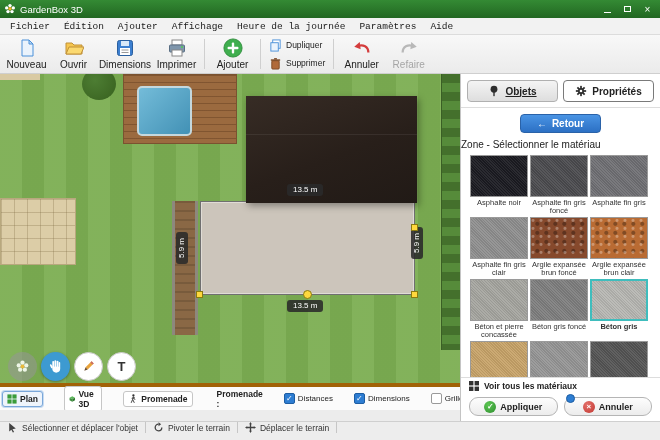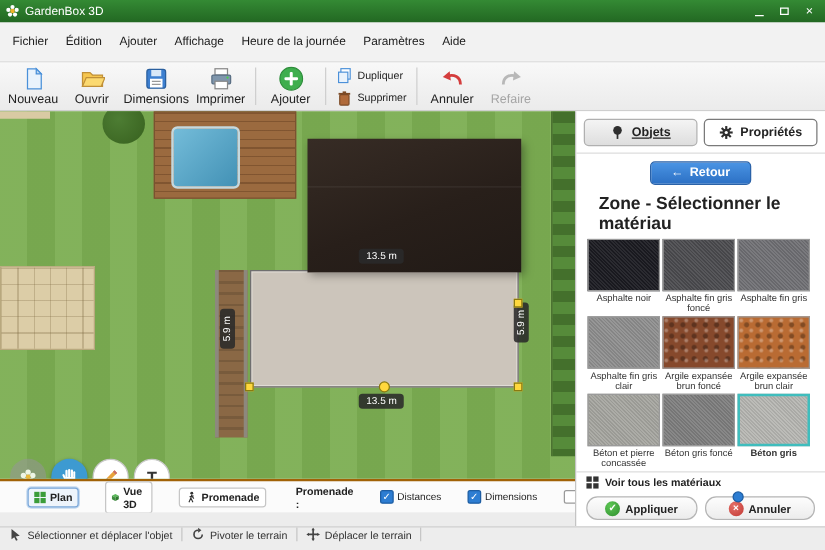--- a/index.html
+++ b/index.html
@@ -10,21 +10,21 @@
   
   .titlebar { height:18px; background:linear-gradient(#348a34,#226722); display:flex; align-items:center; padding:0 4px; color:#fff; flex:0 0 auto; }
   .titlebar svg { width:12px; height:12px; margin-right:4px; }
   .title-text { font-size:9.5px; flex:1; }
   .win-controls { display:flex; gap:3px; }
   .win-btn { width:17px; height:13px; display:flex; align-items:center; justify-content:center; color:#fff; font-size:10px; border-radius:2px; }
   .minimize-bar { width:7px; height:1px; background:#fff; margin-top:6px; }
   .maximize-box { width:7px; height:6px; border:1px solid #fff; }
 
   
-  .menubar { height:32px; background:#f2f2f2; border-bottom:1px solid #dcdcdc; display:flex; align-items:center; padding-left:3px; flex:0 0 auto; }
+  .menubar { height:17px; background:#f2f2f2; border-bottom:1px solid #dcdcdc; display:flex; align-items:center; padding-left:3px; flex:0 0 auto;font-family:Liberation Mono, monospace; }
   .menu-item { font-size:9.5px; color:#1a1a1a; padding:0 7px; }
 
   
   .toolbar { height:39px; background:linear-gradient(#f8f8f8,#ebebeb); border-bottom:1px solid #cfcfcf; display:flex; align-items:center; padding:0 3px; flex:0 0 auto; }
   .tb-big { width:47px; height:36px; display:flex; flex-direction:column; align-items:center; justify-content:center; gap:1px; font-size:10px; color:#222; border-radius:3px; }
   .tb-big.wide { width:56px; }
   .tb-big svg { width:20px; height:20px; }
   .tb-sep { width:1px; height:30px; background:#cfcfcf; margin:0 4px; }
   .tb-col { display:flex; flex-direction:column; justify-content:center; gap:3px; }
   .tb-small { display:flex; align-items:center; gap:4px; font-size:8.5px; color:#222; padding:1px 4px; }
@@ -56,21 +56,21 @@
   .h-bl { left:196px; top:217px; } .h-br { left:411px; top:217px; } .h-mr { left:411px; top:150px; }
   .h-bc { left:303px; top:216px; width:9px; height:9px; border-radius:50%; }
   .tool { position:absolute; top:278px; width:29px; height:29px; border-radius:50%; display:flex; align-items:center; justify-content:center; z-index:40; }
   .tool svg { width:15px; height:15px; }
   .t1 { left:8px; background:rgba(150,150,150,0.55); }
   .t2 { left:41px; background:#3d9ad1; box-shadow:0 1px 3px rgba(0,0,0,0.35); }
   .t3 { left:74px; background:#fff; border:1px solid #c9c9c9; }
   .t4 { left:107px; background:#fff; border:1px solid #c9c9c9; font-weight:bold; font-size:13px; color:#333; }
 
   
-  .viewbar { height:27px; background:#fbfbfb; border-top:2px solid #a16207; display:flex; align-items:center; padding:0 22px; gap:21px; flex:0 0 auto; }
+  .viewbar { height:27px; background:#fbfbfb; border-top:4px solid #a16207; display:flex; align-items:center; padding:0 2px; gap:21px; flex:0 0 auto; }
   .view-btn { display:flex; align-items:center; gap:3px; font-size:8.5px; font-weight:bold; color:#222; border:1px solid #c6c6c6; background:#fff; border-radius:3px; padding:2px 4px; }
   .view-btn svg { width:10px; height:10px; }
   .view-btn.selected { border-color:#7aa7d9; background:#eef4fb; box-shadow:0 0 0 1px rgba(45,125,210,0.25); }
   .vb-label { font-size:8.5px; font-weight:bold; color:#222; margin-left:3px; }
   .cb-wrap { display:flex; align-items:center; gap:3px; font-size:8px; color:#222; }
   .cb { width:11px; height:11px; border-radius:2px; border:1px solid #9a9a9a; background:#fff; display:flex; align-items:center; justify-content:center; color:#fff; font-size:8px; line-height:8px; }
   .cb.checked { background:#2d7dd2; border-color:#1d5da2; }
   .slider { position:relative; width:40px; height:11px; }
   .slider-track { position:absolute; left:0; right:0; top:4px; height:3px; background:#2d7dd2; border-radius:2px; }
   .slider-thumb { position:absolute; left:28px; top:1px; width:9px; height:9px; border-radius:50%; background:#2d7dd2; border:1px solid #1d5da2; }
@@ -79,21 +79,21 @@
 
   
   .panel { width:200px; background:#fff; border-left:1px solid #c4c4c4; display:flex; flex-direction:column; min-height:0; }
   .tabs { display:flex; gap:5px; padding:6px 6px 5px; border-bottom:1px solid #ddd; flex:0 0 auto; }
   .tab { flex:1; height:22px; display:flex; align-items:center; justify-content:center; gap:5px; font-size:10px; font-weight:bold; color:#222; border-radius:4px; }
   .tab svg { width:12px; height:12px; }
   .tab-objets { background:linear-gradient(#f4f4f4,#dedede); border:1px solid #b0b0b0;text-decoration:underline; }
   .tab-props { background:#fff; border:1px solid #7a7a7a; }
   .retour-wrap { padding:5px 0 3px; text-align:center; flex:0 0 auto; }
   .retour-btn { display:inline-flex; align-items:center; gap:5px; padding:3px 16px; background:linear-gradient(#4a94e4,#2c70c4); border:1px solid #2a62a8; border-radius:4px; color:#fff; font-size:10px; font-weight:bold; }
-  .sec-title { font-size:14px; font-weight:bold; color:#222; padding:3px 18px 5px; flex:0 0 auto; }
+  .sec-title { font-size:10px; font-weight:normal; color:#222; padding:3px 0 5px; flex:0 0 auto; }
   .mats { flex:1; overflow:hidden; padding:0 8px; display:flex; flex-wrap:wrap; align-content:flex-start; }
   .mat { width:58px; margin:0 1px 2px; }
   .sw { height:42px; border:1px solid #9a9a9a; }
   .sw.sel { border:2px solid #3fbdbd; }
   .tex-grain { background-image:repeating-linear-gradient(45deg, rgba(255,255,255,0.07) 0 1px, rgba(0,0,0,0.07) 1px 2px); }
   .tex-dots { background-image:radial-gradient(circle at 25% 30%, rgba(255,255,255,0.30) 1px, transparent 2px), radial-gradient(circle at 70% 65%, rgba(0,0,0,0.30) 1.5px, transparent 2.5px); background-size:8px 8px, 9px 9px; }
   .mat-label { font-size:7.5px; line-height:8px; text-align:center; color:#333; margin-top:2px; min-height:16px; }
   .mat.selected .mat-label { font-weight:bold; }
   .voir { border-top:1px solid #ddd; display:flex; align-items:center; gap:5px; padding:3px 8px; font-size:8.5px; font-weight:bold; color:#222; flex:0 0 auto; }
   .voir svg { width:10px; height:10px; }

